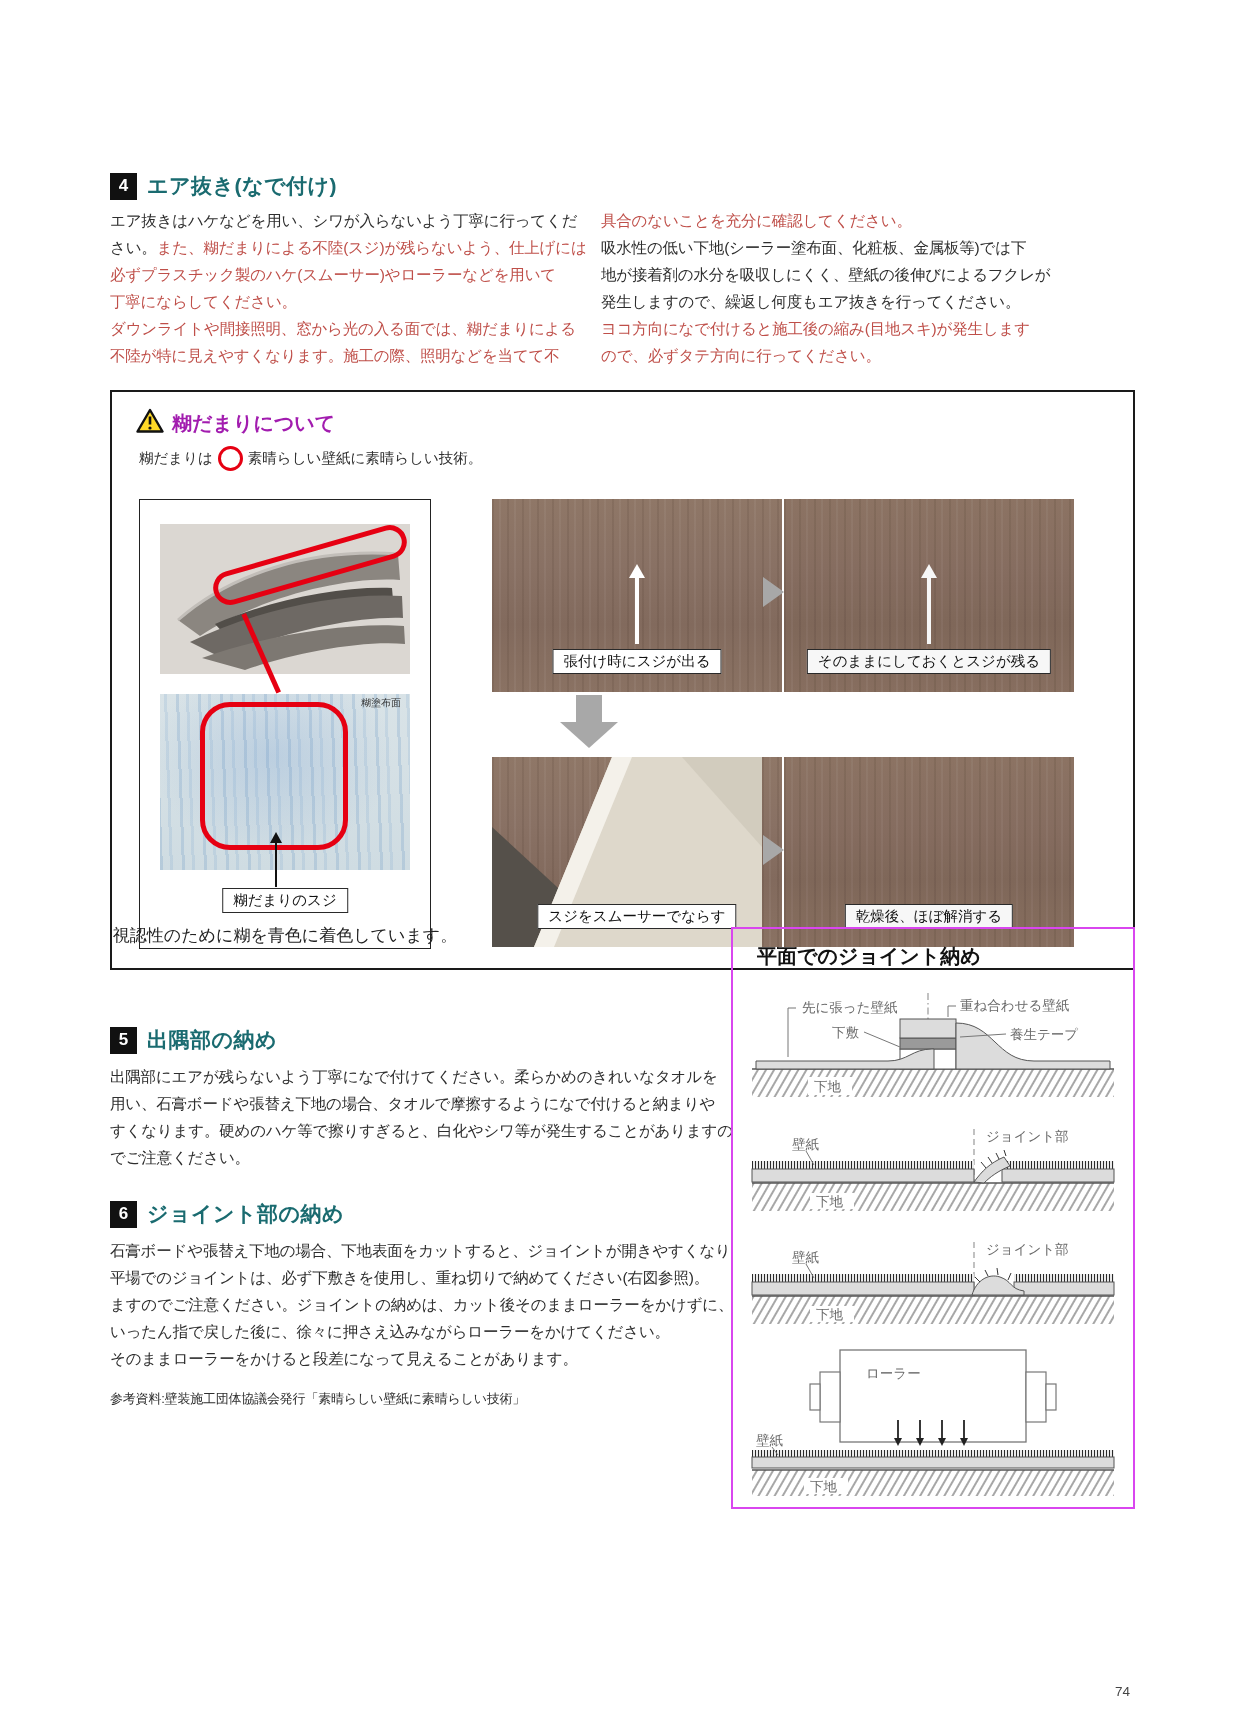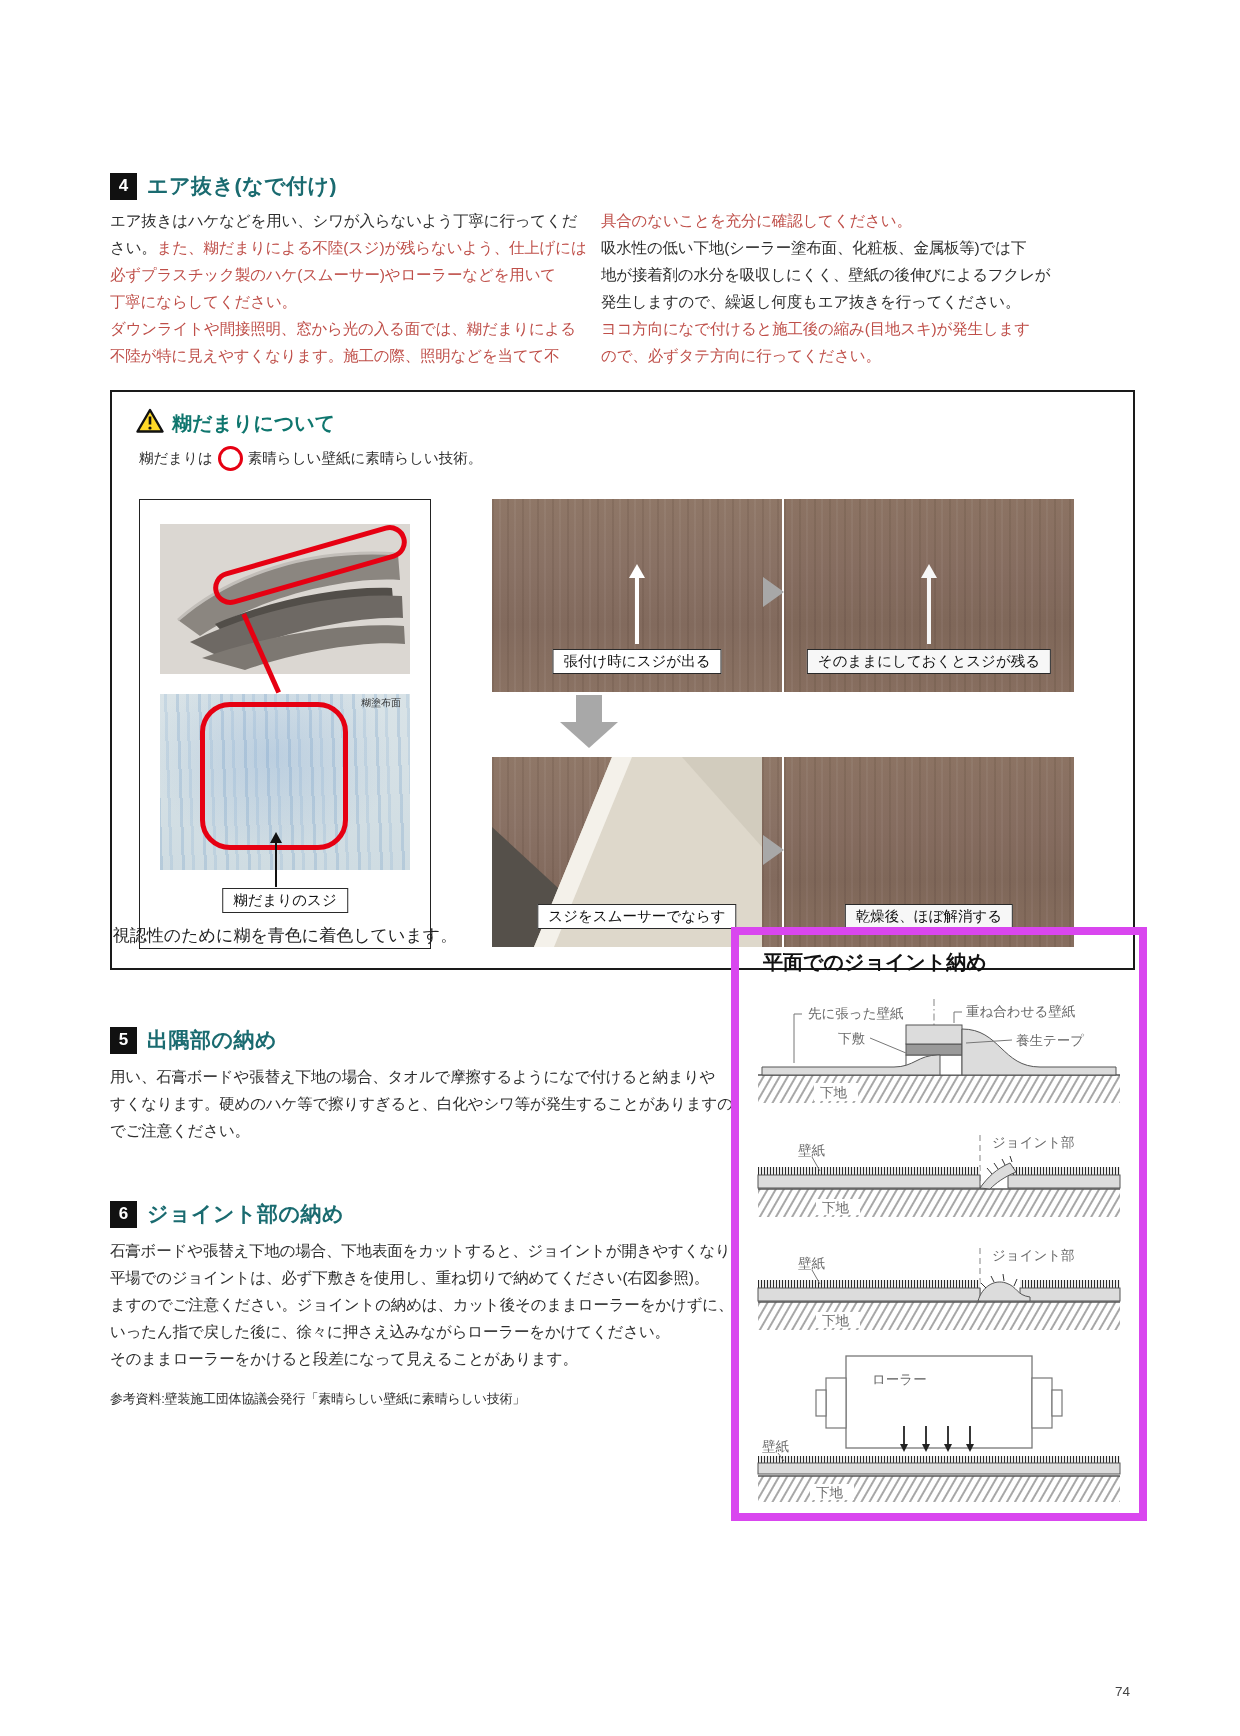--- a/index.html
+++ b/index.html
@@ -15,21 +15,21 @@
     font-size:17px;display:flex;align-items:center;justify-content:center;}
   .sec-title{font-size:21px;font-weight:bold;color:#1a6b70;letter-spacing:0.5px;}
   
   .ln{white-space:nowrap;font-size:15.5px;line-height:27px;height:27px;letter-spacing:-0.2px;}
   .k{color:#2e2e2e;}
   .r{color:#bf4f49;margin-top:8px;}
   .ref{font-size:13px;color:#2e2e2e;letter-spacing:-0.2px;}
   
   .glue-box{left:110px;top:390px;width:1021px;height:576px;border:2px solid #1a1a1a;}
   .glue-head{left:24px;top:16px;display:flex;align-items:center;gap:8px;}
-  .glue-head-text{font-size:20px;font-weight:bold;color:#0f766e;}
+  .glue-head-text{font-size:20px;font-weight:bold;color:#a21caf;}
   .glue-note{left:27px;top:54px;font-size:14.5px;color:#2e2e2e;display:flex;align-items:center;}
   .red-circle{display:inline-block;width:19px;height:19px;border:3px solid #e60012;
     border-radius:50%;margin:0 5px;}
   .inner-panel{left:27px;top:107px;width:290px;height:448px;border:1.5px solid #222;}
   .photo{position:absolute;overflow:visible;}
   .photo-light{background:linear-gradient(180deg,#e0dcd6,#d6d2cc);}
   .photo-blue{
     background:
       repeating-linear-gradient(88deg, rgba(90,140,190,0.22) 0 3px, rgba(0,0,0,0) 3px 10px,
         rgba(100,150,200,0.16) 10px 13px, rgba(0,0,0,0) 13px 22px),
@@ -63,21 +63,21 @@
   .up-arrow-black .head{width:0;height:0;border-left:6px solid transparent;
     border-right:6px solid transparent;border-bottom:11px solid #111;margin:0 auto;}
   .up-arrow-black .stem{width:2.5px;height:44px;background:#111;margin:0 auto;}
   .tri-right{width:0;height:0;border-top:15px solid transparent;
     border-bottom:15px solid transparent;border-left:21px solid #a8a8a8;}
   .big-down-arrow{left:448px;top:303px;width:58px;}
   .bda-stem{width:26px;height:27px;background:#a8a8a8;margin:0 auto;}
   .bda-head{width:0;height:0;border-left:29px solid transparent;
     border-right:29px solid transparent;border-top:26px solid #a8a8a8;}
   
-  .joint-box{left:731px;top:927px;width:400px;height:578px;border:8px solid #d946ef;}
+  .joint-box{left:731px;top:927px;width:400px;height:578px;border:2px solid #d946ef;}
   .joint-title{left:24px;top:14px;font-size:20px;font-weight:bold;color:#111;}
   svg text{font-family:"Liberation Sans","DejaVu Sans",sans-serif;font-size:13.5px;fill:#6a6a6a;}
   .page-num{left:1080px;top:1684px;width:50px;text-align:right;font-size:13.5px;color:#444;}
 </style>
 </head>
 <body>
 
 <svg width="0" height="0" style="position:absolute">
   <defs>
     <pattern id="hatchP" width="7" height="7" patternUnits="userSpaceOnUse" patternTransform="rotate(30)">
@@ -195,20 +195,21 @@
   <div class="photo photo-brown photo-brown2" style="left:672px;top:365px;width:270px;height:190px;font-family:Liberation Mono, monospace;">
     <div class="photo-label label-box">乾燥後、ほぼ解消する</div>
   </div>
 </div>
 
 <div class="abs sec-head" style="left:110px;top:1026px;">
   <div class="num-badge">5</div>
   <div class="sec-title">出隅部の納め</div>
 </div>
 <div class="abs" style="left:110px;top:1063px;width:620px;">
+  <div class="ln"><span class="k">出隅部にエアが残らないよう丁寧になで付けてください。柔らかめのきれいなタオルを</span></div>
   <div class="ln"><span class="k">用い、石膏ボードや張替え下地の場合、タオルで摩擦するようになで付けると納まりや</span></div>
   <div class="ln"><span class="k">すくなります。硬めのハケ等で擦りすぎると、白化やシワ等が発生することがありますの</span></div>
   <div class="ln"><span class="k">でご注意ください。</span></div>
 </div>
 
 <div class="abs sec-head" style="left:110px;top:1200px;">
   <div class="num-badge">6</div>
   <div class="sec-title">ジョイント部の納め</div>
 </div>
 <div class="abs" style="left:110px;top:1237px;width:620px;">

